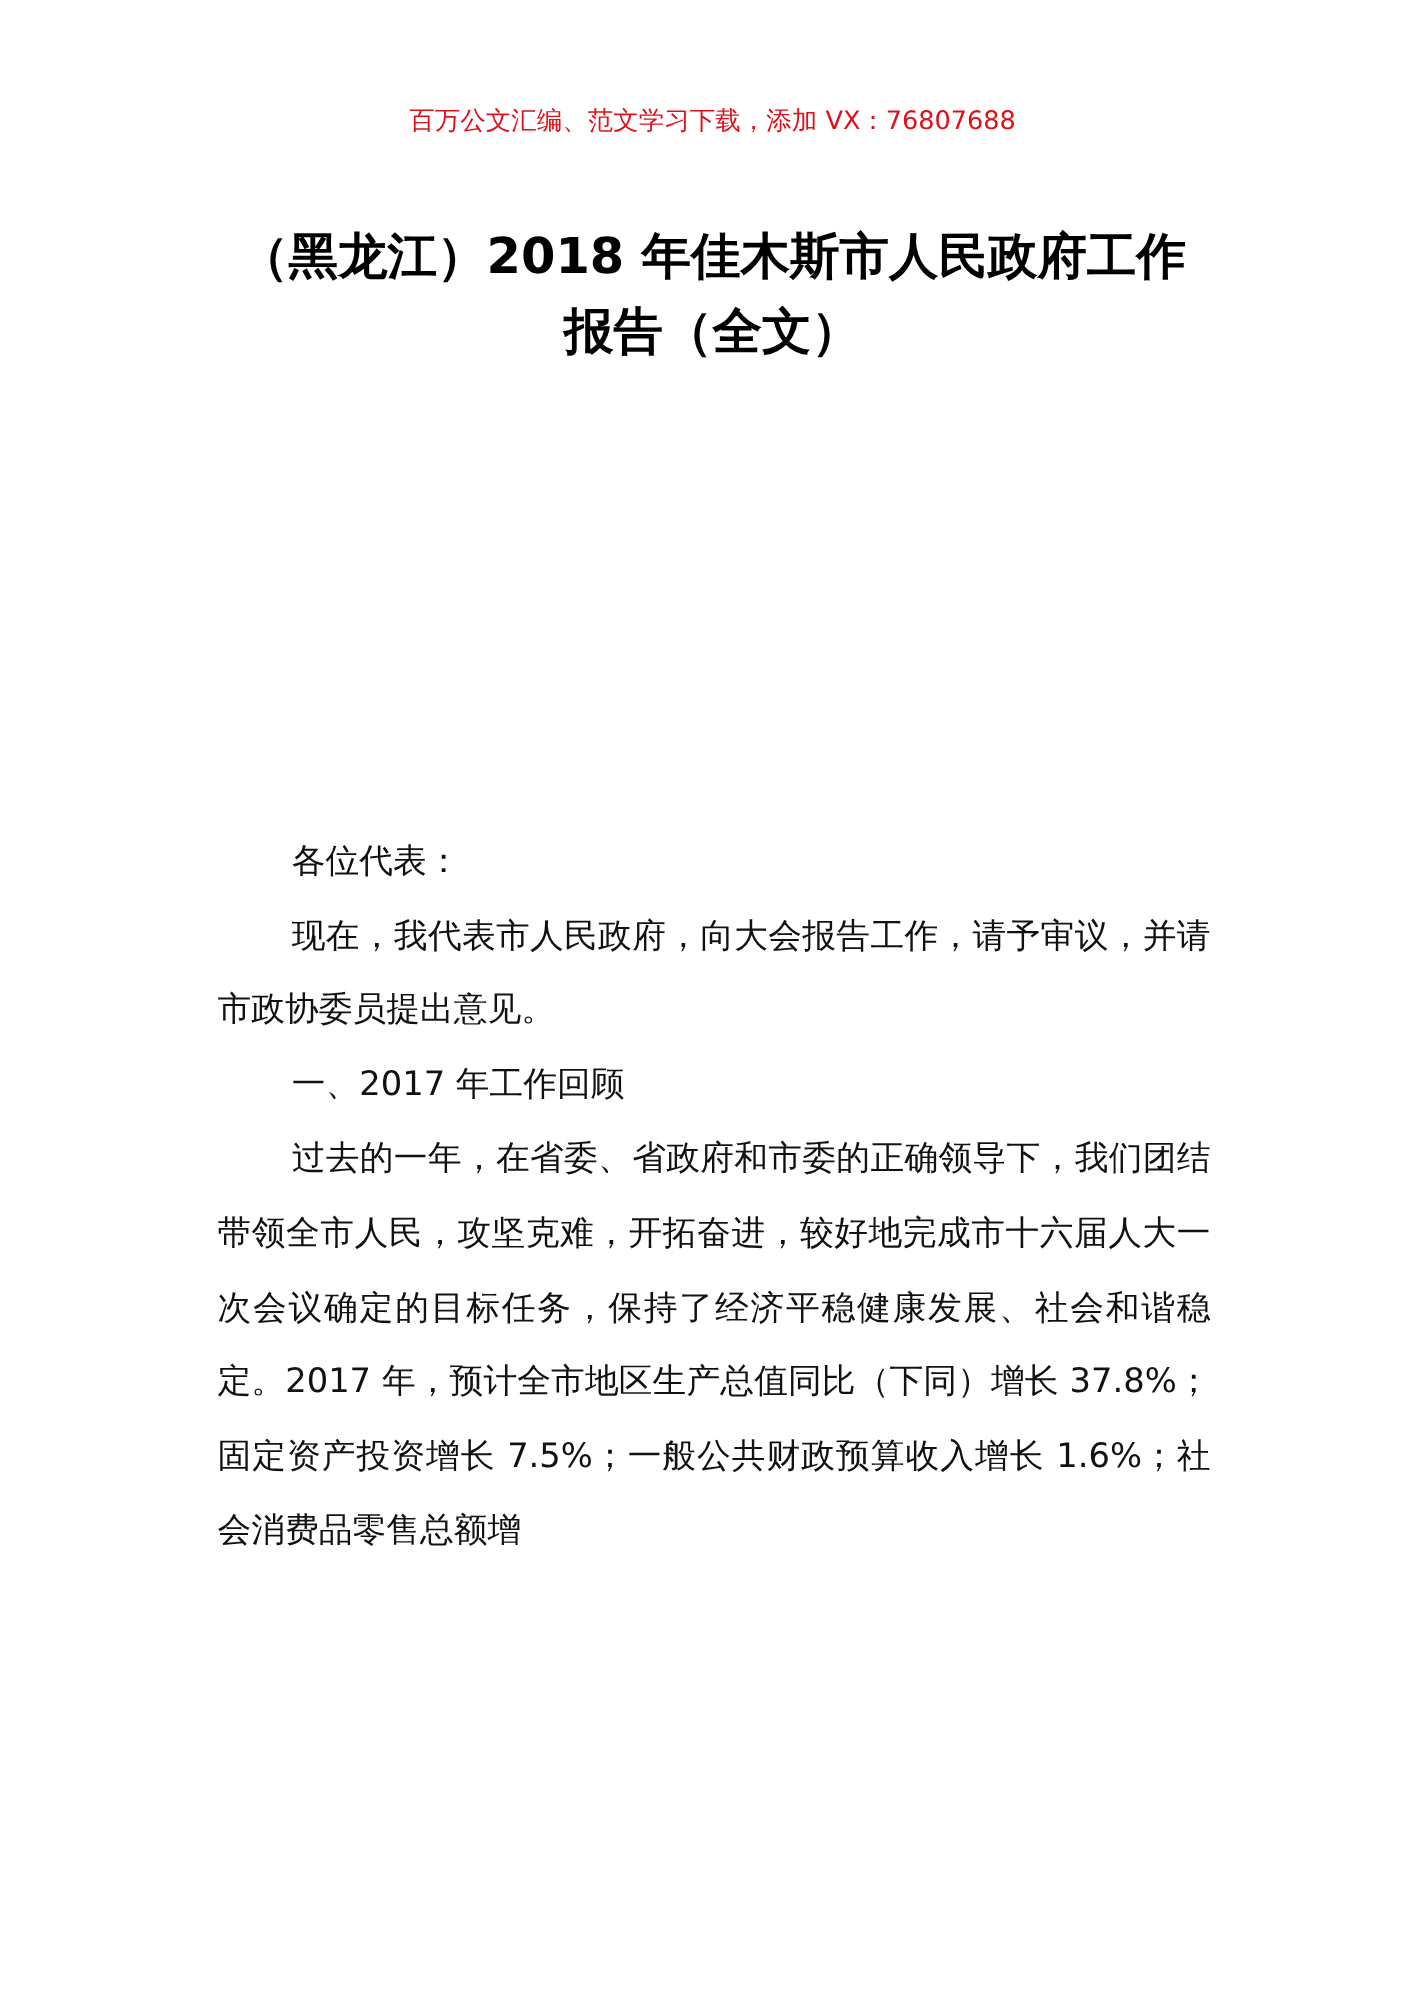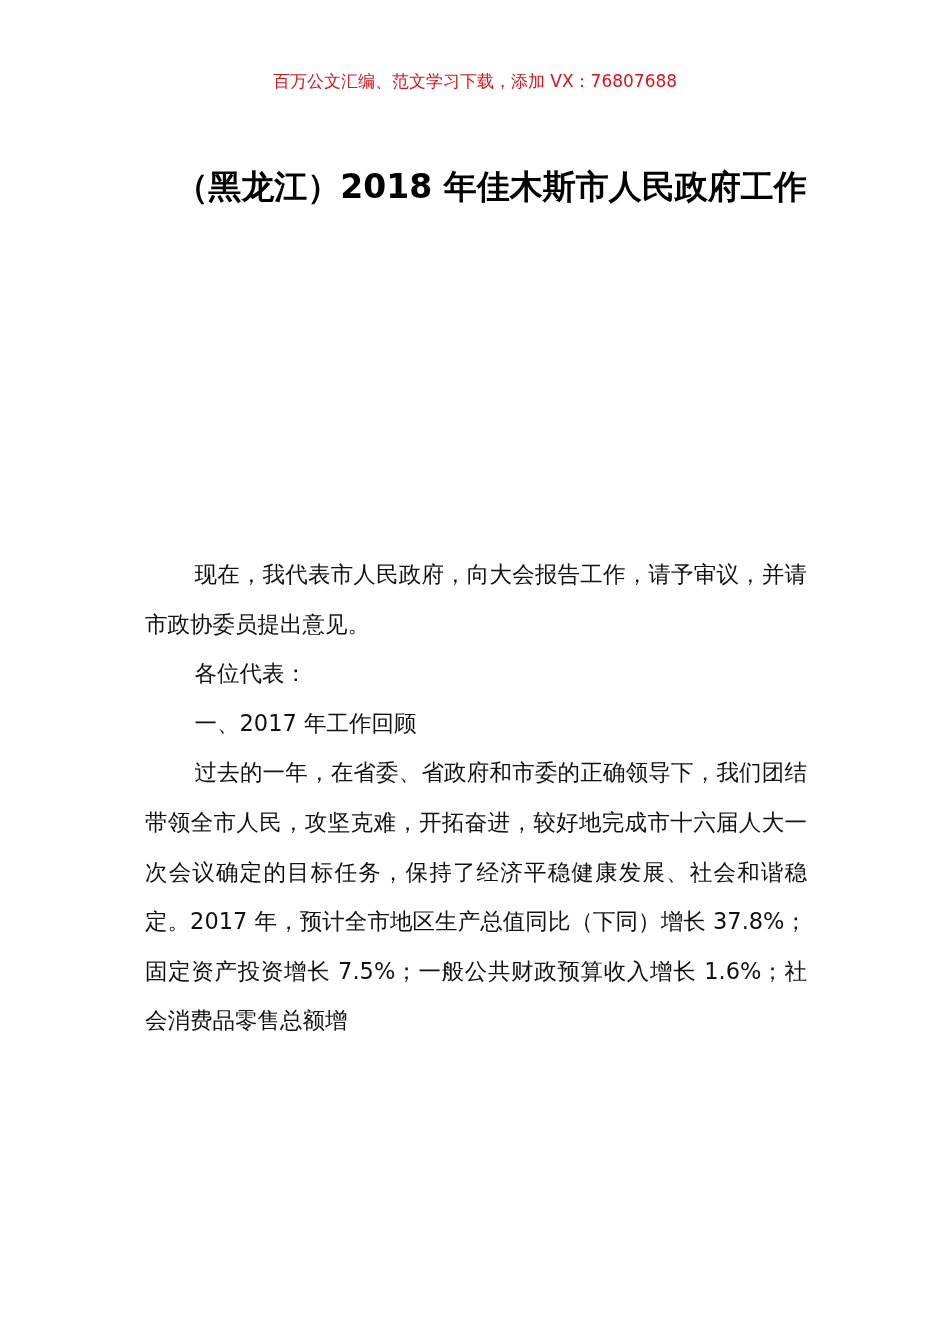--- a/index.html
+++ b/index.html
@@ -37,21 +37,21 @@
       position: absolute;
       top: 146px;
       left: 140px;
       width: 670px;
       text-align: center;
       font-family: "DejaVu Sans", "Liberation Sans", sans-serif;
       font-weight: bold;
       font-size: 33px;
       line-height: 50px;
       color: #000000;
-      margin: 16px;
+      margin: 0;
     }
     .title span { display: block; }
     .body-text {
       position: absolute;
       top: 550px;
       left: 145px;
       width: 662px;
       font-size: 22.5px;
       line-height: 49.6px;
       color: #111111;
@@ -66,22 +66,23 @@
   </style>
 </head>
 <body>
 
 <div class="page">
 
   <div class="header-note">百万公文汇编、范文学习下载，添加 VX：76807688</div>
 
   <h1 class="title">
     <span>（黑龙江）2018 年佳木斯市人民政府工作</span>
+    <span>报告（全文）</span>
   </h1>
 
   <div class="body-text">
+    <p>各位代表：</p>
     <p>现在，我代表市人民政府，向大会报告工作，请予审议，并请市政协委员提出意见。</p>
-    <p>各位代表：</p>
     <p>一、2017 年工作回顾</p>
     <p>过去的一年，在省委、省政府和市委的正确领导下，我们团结带领全市人民，攻坚克难，开拓奋进，较好地完成市十六届人大一次会议确定的目标任务，保持了经济平稳健康发展、社会和谐稳定。2017 年，预计全市地区生产总值同比（下同）增长 37.8%；固定资产投资增长 7.5%；一般公共财政预算收入增长 1.6%；社会消费品零售总额增</p>
   </div>
 
 </div>
 
 </body></html>

